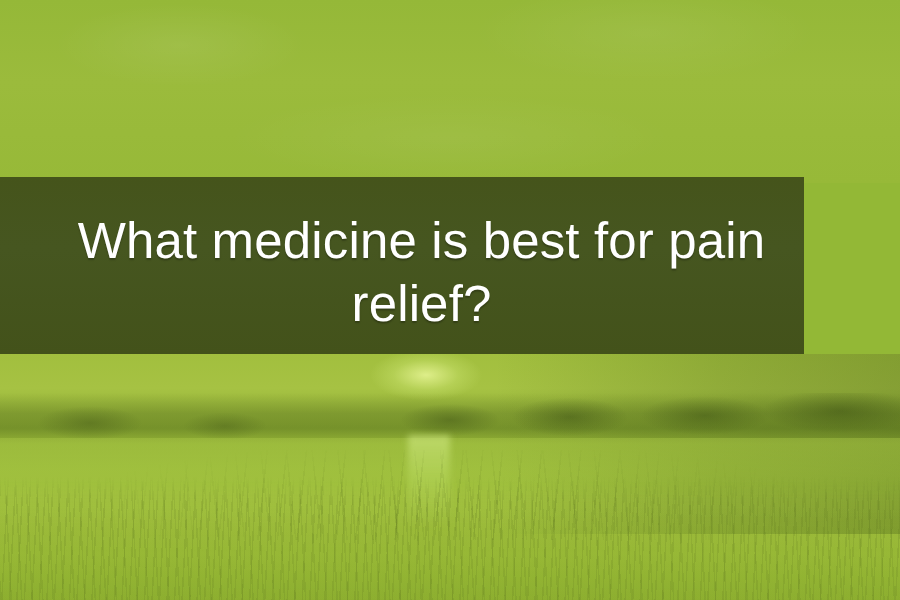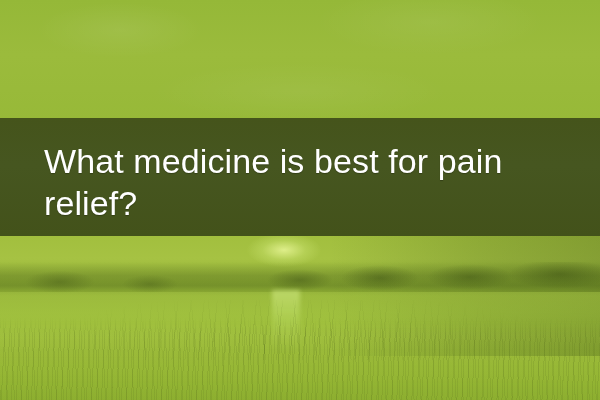--- a/index.html
+++ b/index.html
@@ -87,23 +87,23 @@
     position:absolute;left:60px;top:300px;width:480px;height:60px;
     background:
       repeating-linear-gradient(96deg, rgba(74,96,22,.18) 0 1px, rgba(74,96,22,0) 1px 13px),
       repeating-linear-gradient(84deg, rgba(74,96,22,.14) 0 1px, rgba(74,96,22,0) 1px 17px);
     -webkit-mask-image:radial-gradient(260px 46px at 240px 40px, #000 10%, rgba(0,0,0,0) 100%);
             mask-image:radial-gradient(260px 46px at 240px 40px, #000 10%, rgba(0,0,0,0) 100%);
   }
 
   
   .caption-band{
-    position:absolute;left:0;top:118px;width:600px;height:118px;
+    position:absolute;left:0;top:118px;width:536px;height:118px;
     background:linear-gradient(180deg,#45541b 0%,#465620 40%,#43521a 100%);
-    display:flex;align-items:flex-start;
+    display:flex;align-items:flex-start;text-align:center;
   }
   .caption-text{
     margin:22px 18px 0 44px;
     color:#ffffff;
     font-family:"Liberation Sans",sans-serif;
     font-size:34px;
     font-weight:400;
     line-height:42px;
     letter-spacing:.1px;
     white-space:pre-wrap;

